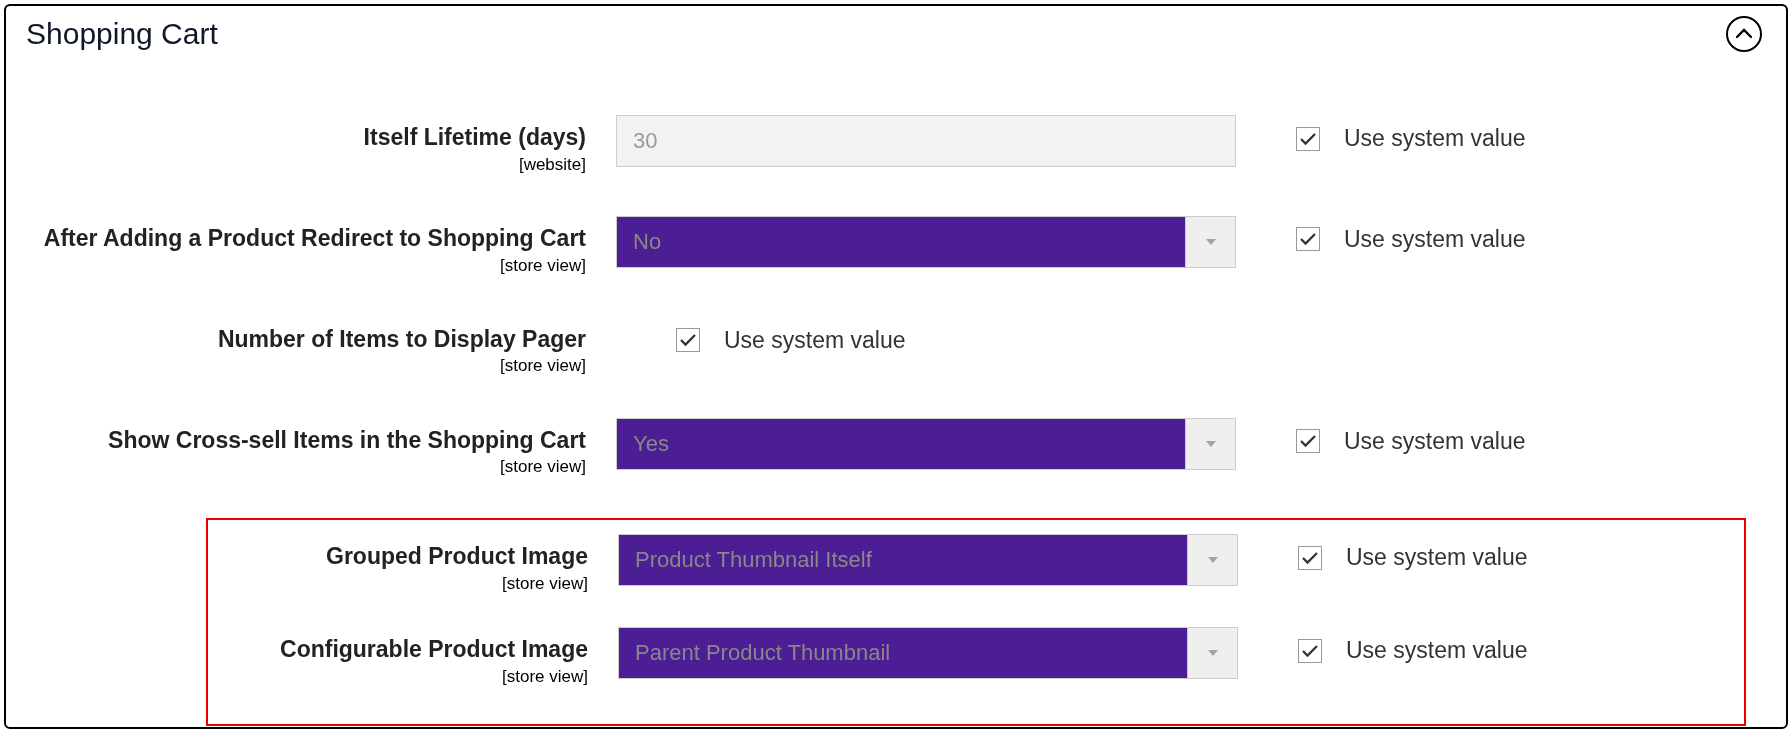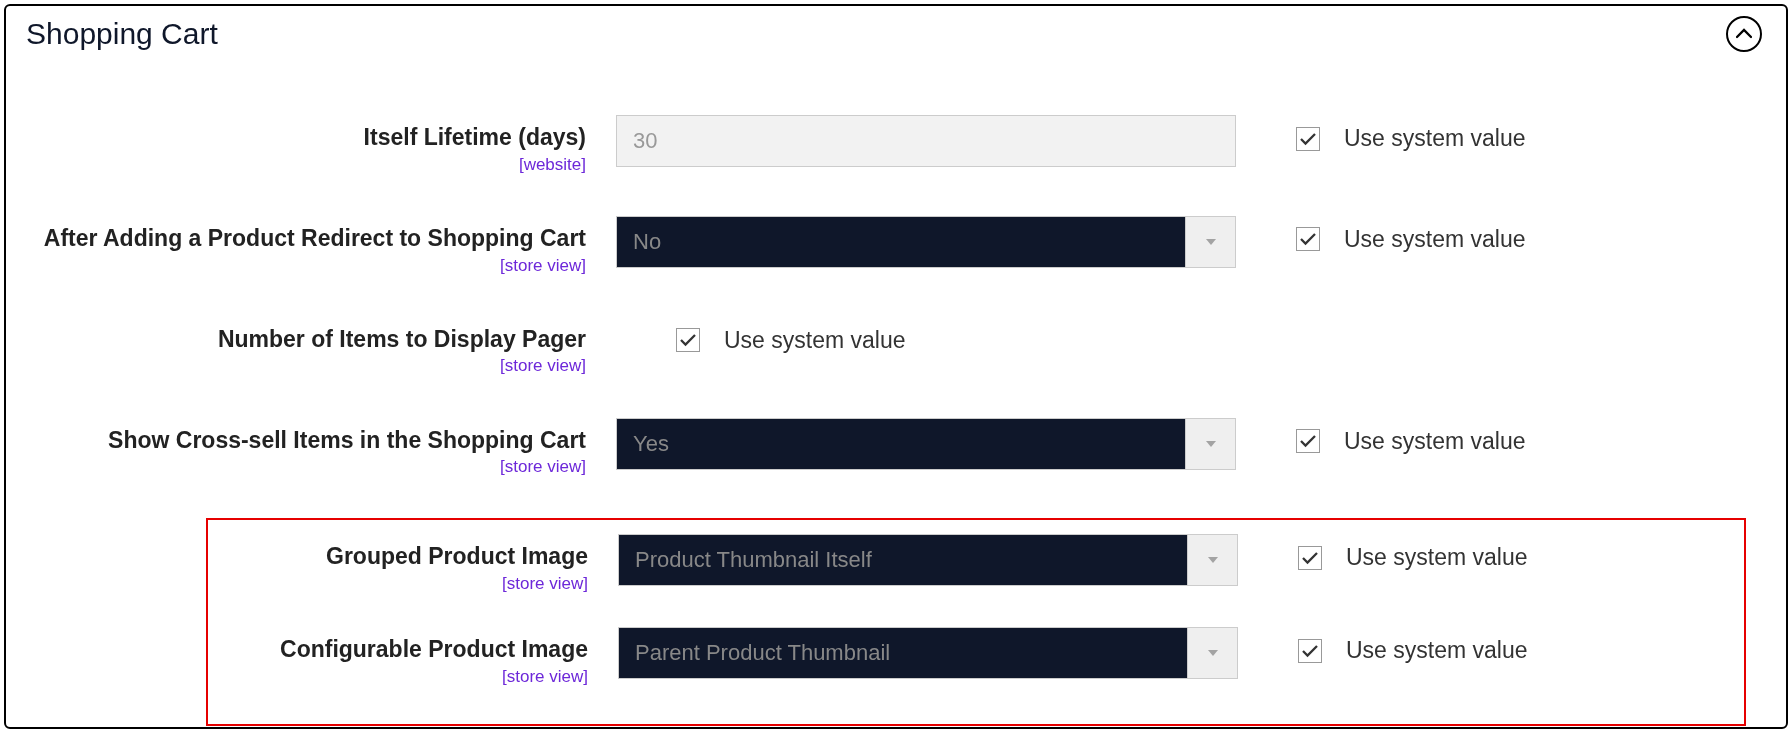--- a/index.html
+++ b/index.html
@@ -63,33 +63,33 @@
     padding-top: 8px;
   }
   .field-label {
     font-size: 23px;
     color: #222;
     font-weight: 600;
     line-height: 1.25;
   }
   .field-scope {
     font-size: 17px;
-    color: #6d28d9;
+    color: #000000;
     display: block;
     line-height: 1.3;
     margin-top: 2px;
   }
   .input-col {
     width: 620px;
   }
   .text-input, .select-input {
     width: 100%;
     height: 52px;
     border: 1px solid #ccc;
-    background: #0f172a;
+    background: #4c1d95;
     font-size: 22px;
     color: #888;
     padding: 0 16px;
     font-family: inherit;
   }
   .text-input[disabled], .select-input[disabled] {
     background: #f2f2f2;
     color: #999;
   }
   .select-input {

